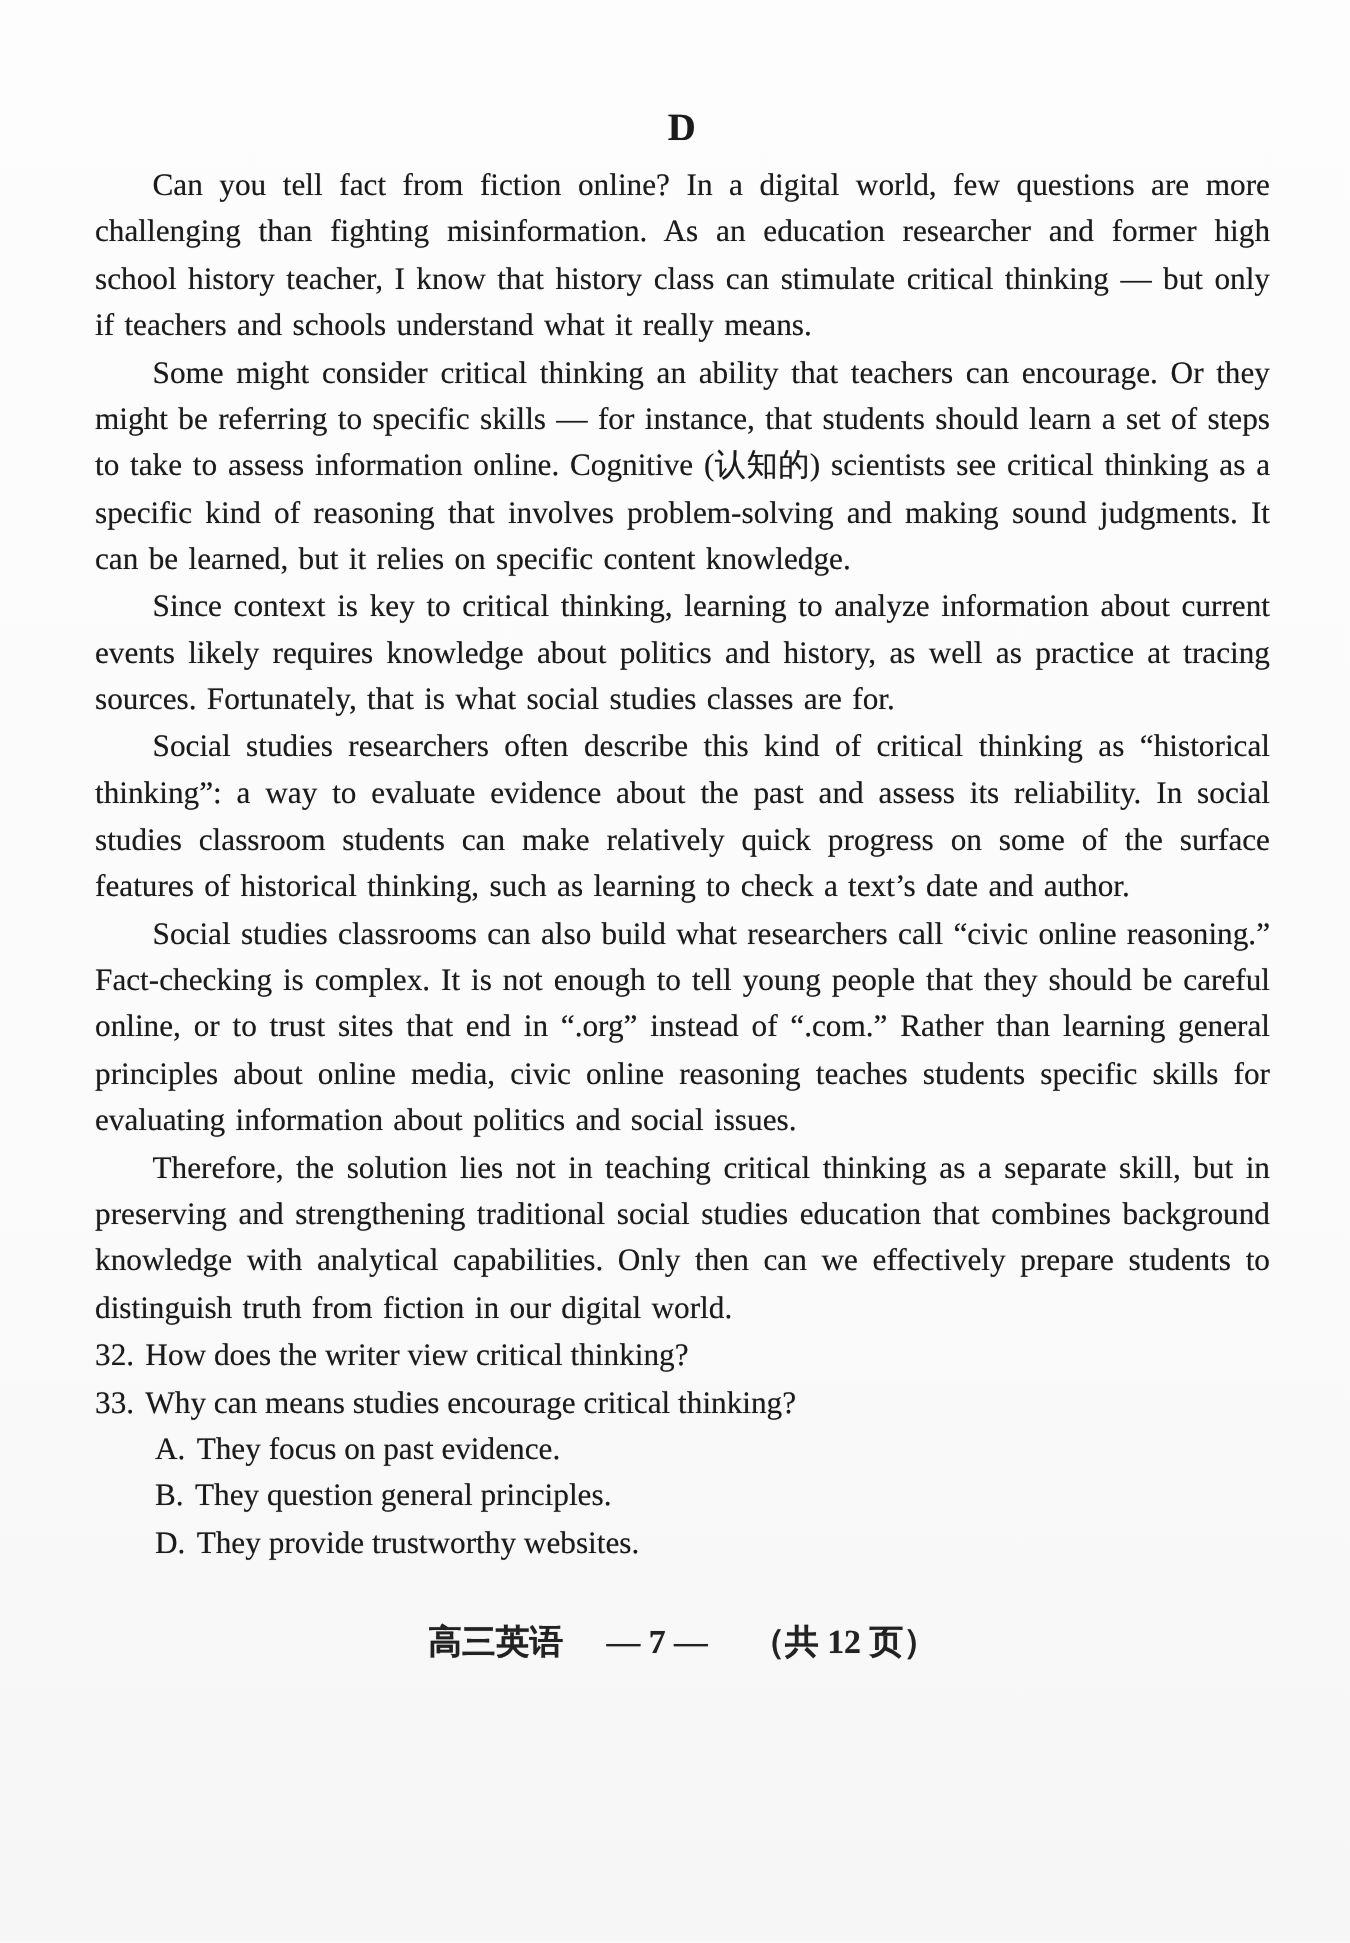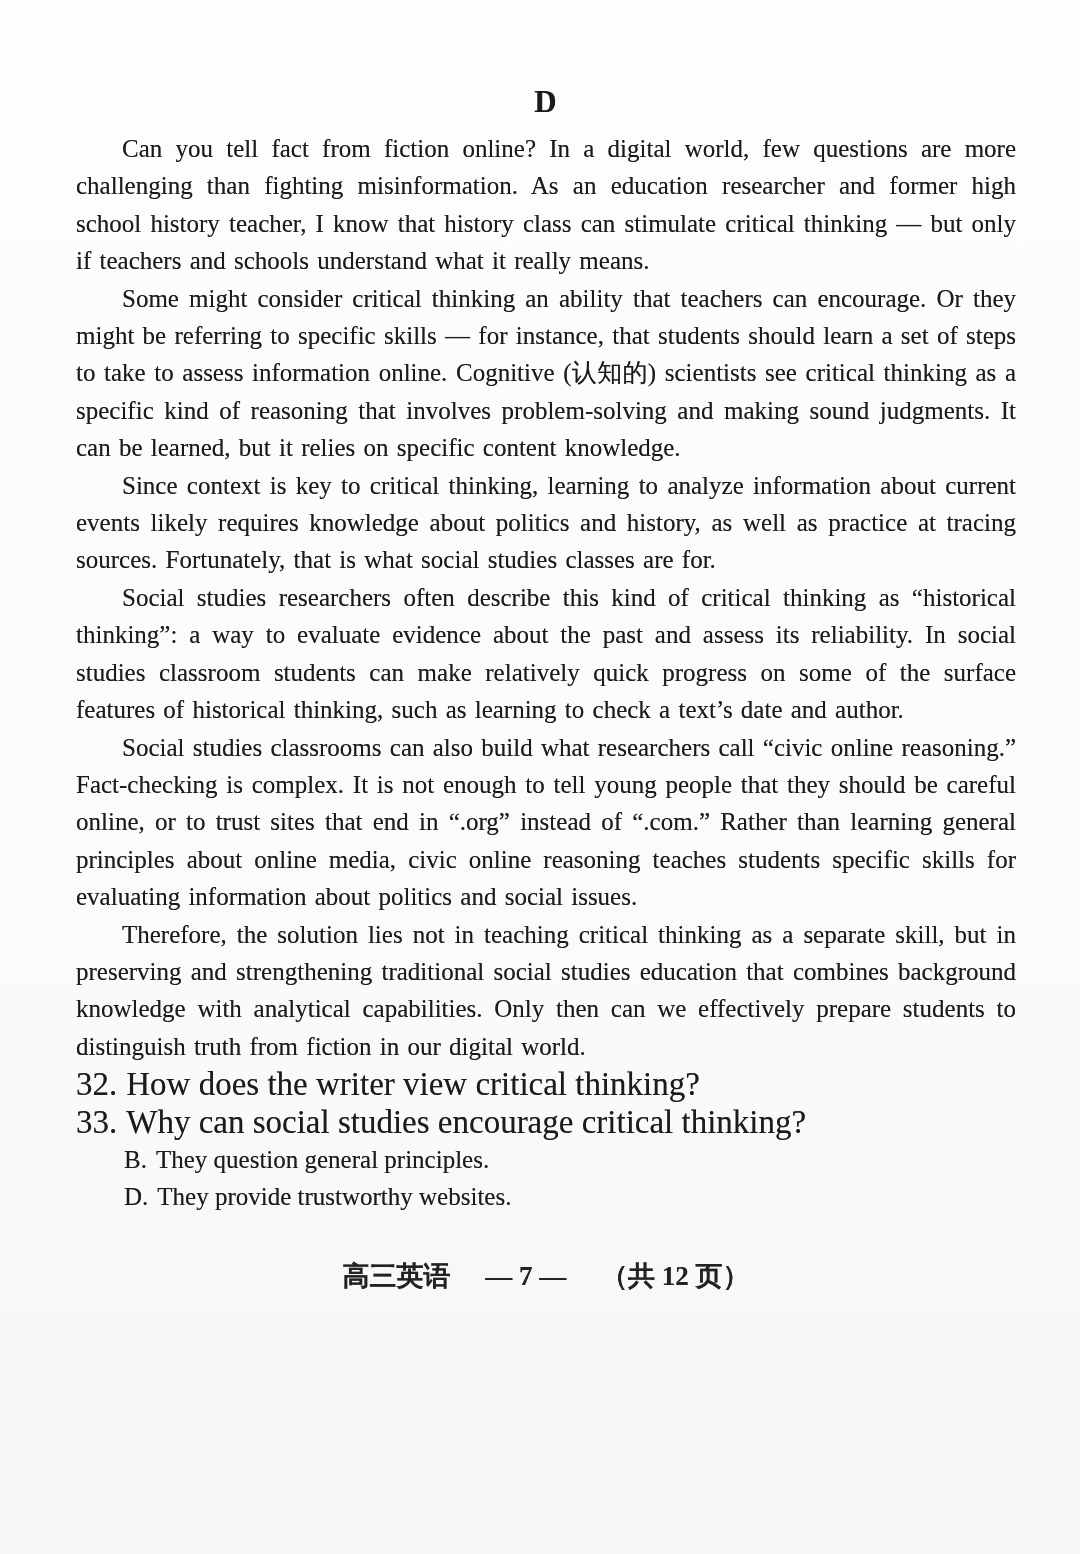--- a/index.html
+++ b/index.html
@@ -32,21 +32,21 @@
     font-size: 25px;
     line-height: 37.4px;
     text-align: justify;
     text-indent: 46px;
     word-spacing: 2px;
   }
   .questions {
     margin-top: 1px;
   }
   .question-stem-line {
-    font-size: 33px;
+    font-size: 25px;
     line-height: 37.4px;
   }
   .qnum { margin-right: 9px; }
   .option-row {
     font-size: 25px;
     line-height: 37.4px;
     padding-left: 48px;
   }
   .opt-label { margin-right: 9px; }
   .page-footer {
@@ -78,21 +78,24 @@
   <div class="questions scan-text">
 
     <div class="question">
       <div class="question-stem-line">
         <span class="qnum">32.</span><span class="qstem">How does the writer view critical thinking?</span>
       </div>
     </div>
 
     <div class="question">
       <div class="question-stem-line">
-        <span class="qnum">33.</span><span class="qstem">Why can social studies encourage critical thinking?</span>
+        <span class="qnum">33.</span><span class="qstem">Why can means studies encourage critical thinking?</span>
+      </div>
+      <div class="option-row">
+        <span class="opt-label">A.</span><span class="opt-text">They focus on past evidence.</span>
       </div>
       <div class="option-row">
         <span class="opt-label">B.</span><span class="opt-text">They question general principles.</span>
       </div>
       <div class="option-row">
         <span class="opt-label">D.</span><span class="opt-text">They provide trustworthy websites.</span>
       </div>
     </div>
 
   </div>

